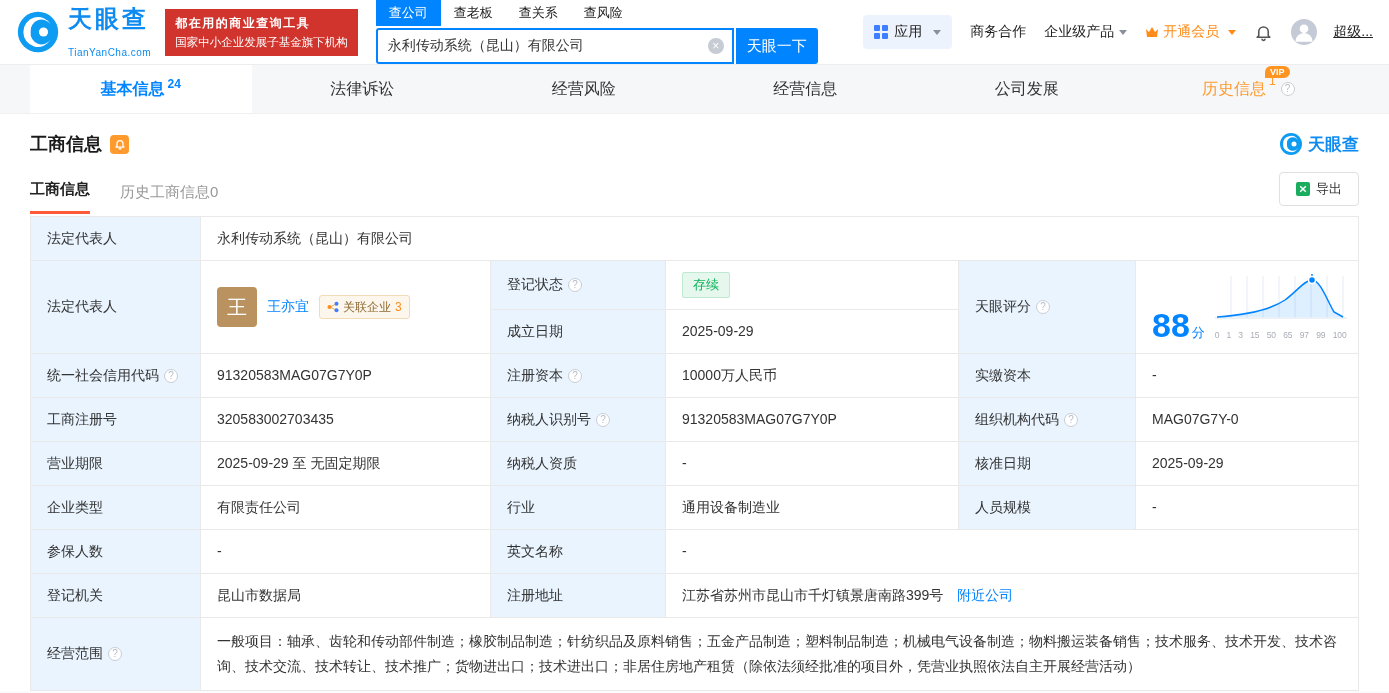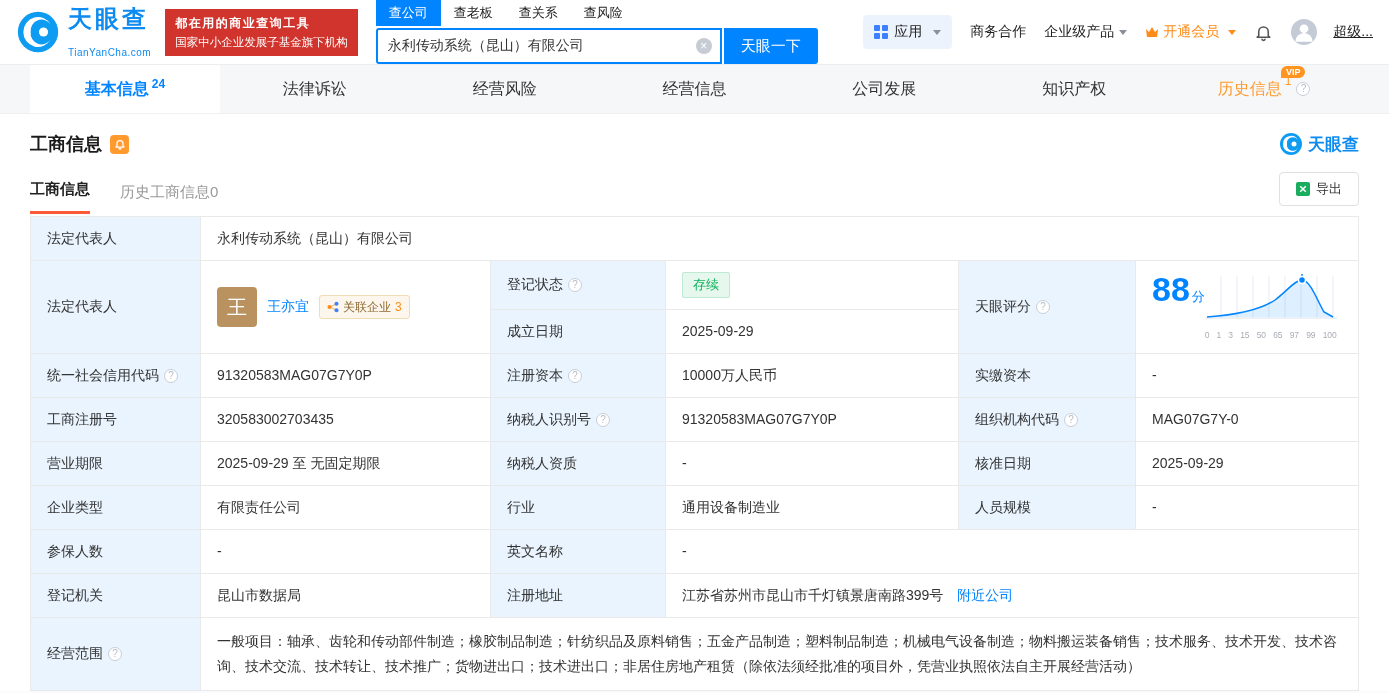--- a/index.html
+++ b/index.html
@@ -16,21 +16,21 @@
   .slogan div:last-child { font-size:11.5px; margin-top:3px; }
   .search-area { margin-left:18px; width:442px; }
   .search-tabs { display:flex; font-size:13px; }
   .stab { padding:4px 13px; color:#222; cursor:pointer; }
   .stab.active { background:#0084ff; color:#fff; }
   .search-row { display:flex; margin-top:2px; }
   .search-box { flex:1; height:36px; border:2px solid #0084ff; border-radius:3px 0 0 3px; display:flex; align-items:center; background:#fff; padding:0 8px 0 10px; }
   .search-box input { border:none; outline:none; flex:1; font-size:14px; color:#333; font-family:inherit; }
   .clear-icon { width:16px; height:16px; border-radius:50%; background:#c7ccd4; color:#fff; font-size:12px; line-height:16px; text-align:center; cursor:pointer; }
   .clear-icon::before { content:"\00d7"; }
-  .search-btn { width:94px; height:36px; margin-left:2px; background:#0084ff; color:#fff; border:none; font-size:15px; border-radius:0 3px 3px 0; cursor:pointer; font-family:inherit; }
+  .search-btn { width:82px; height:36px; margin-left:2px; background:#0084ff; color:#fff; border:none; font-size:15px; border-radius:0 3px 3px 0; cursor:pointer; font-family:inherit; }
   .top-right { margin-left:auto; display:flex; align-items:center; gap:18px; font-size:14px; color:#222; white-space:nowrap; }
   .apps-btn { display:flex; align-items:center; gap:6px; background:#edf3fc; padding:8px 11px; border-radius:4px; cursor:pointer; }
   .caret { width:0; height:0; border-left:4px solid transparent; border-right:4px solid transparent; border-top:5px solid #8a8f99; display:inline-block; margin-left:5px; }
   .caret.orange { border-top-color:#ff8c19; }
   .top-link { cursor:pointer; display:flex; align-items:center; text-decoration:none; color:#222; }
   .vip-link { color:#ff8c19; display:flex; align-items:center; gap:4px; cursor:pointer;text-align:center; }
   .bell-btn { position:relative; cursor:pointer; display:flex; }
   .user { display:flex; align-items:center; gap:16px; cursor:pointer; max-width:86px; overflow:hidden;text-decoration:underline; }
 
   
@@ -58,21 +58,21 @@
   
   table.info { border-collapse:collapse; table-layout:fixed; width:calc(100% - 60px); margin:2px 30px 0; }
   table.info td { border:1px solid #e9e9e9; padding:11px 16px; font-size:14px; color:#333; line-height:1.5; word-break:break-all; vertical-align:middle; }
   td.lbl { background:#e9f4fe; }
   .status-badge { display:inline-block; background:#e6f7ed; color:#10b35c; border:1px solid #bfe9d2; padding:2px 10px; border-radius:2px; font-size:13px; }
   .rep { display:flex; align-items:center; gap:10px; }
   .avatar-sq { width:40px; height:40px; background:#b9925f; color:#fff; font-size:20px; border-radius:4px; display:flex; align-items:center; justify-content:center; cursor:pointer; flex:none; }
   .rep-name { color:#0084ff; cursor:pointer; text-decoration:none; }
   .related-badge { display:inline-flex; align-items:center; gap:4px; border:1px solid #f2dcb8; background:#fdf6ec; color:#8d6a33; font-size:12px; padding:2px 7px; border-radius:3px; cursor:pointer; }
   .rel-cnt { color:#ff8c19; }
-  .score-wrap { display:flex; align-items:flex-start; }
+  .score-wrap { display:flex; align-items:flex-end; gap:10px; }
   .score-num { font-size:34px; font-weight:600; color:#0084ff; line-height:1; white-space:nowrap; }
   .score-unit { font-size:13px; font-weight:400; margin-left:2px; }
   .score-axis { width:132px; display:flex; justify-content:space-between; font-size:8.5px; color:#a8adb5; margin-top:1px; }
   .addr-link { color:#0084ff; margin-left:10px; cursor:pointer; text-decoration:none; white-space:nowrap; }
   .scope-cell { line-height:1.8 !important; }
   .footer-strip { height:12px; background:#fafbfc; }
 </style>
 </head>
 <body>
 
@@ -161,23 +161,20 @@
       <span>法律诉讼</span>
     </div>
     <div class="main-tab">
       <span>经营风险</span>
     </div>
     <div class="main-tab">
       <span>经营信息</span>
     </div>
     <div class="main-tab">
       <span>公司发展</span>
-    </div>
-    <div class="main-tab">
-      <span>知识产权</span>
     </div>
     <div class="main-tab history">
       <span class="tab-label-wrap">
         <span class="vip-badge">VIP</span>
         <span>历史信息</span>
         <span class="cnt">1</span>
       </span>
       <span class="q-icon"></span>
     </div>
   </nav>

